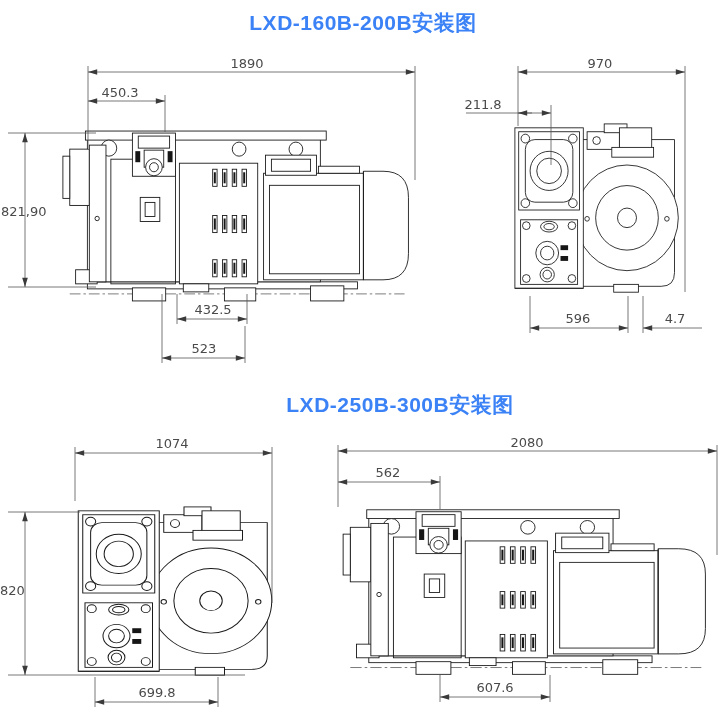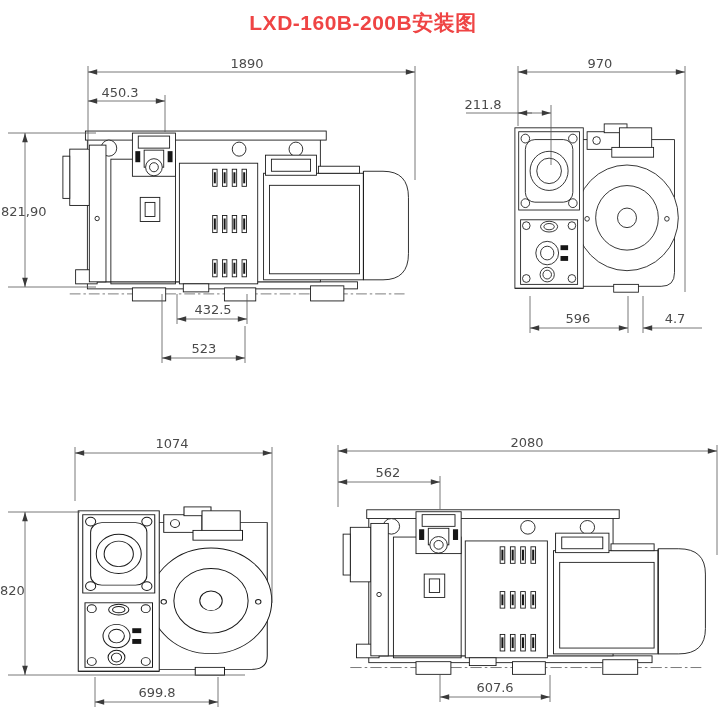--- a/index.html
+++ b/index.html
@@ -1,20 +1,20 @@
 <!DOCTYPE html>
 <html><head>
 <meta charset="utf-8">
 <style>
   html,body{margin:0;padding:0}
   body{width:728px;height:716px;background:#ffffff;position:relative;
        font-family:"Liberation Sans",sans-serif}
   .page{position:absolute;inset:0;background:#fff;overflow:hidden}
   .title{position:absolute;transform:translateX(-50%);font-weight:bold;
-         font-size:21px;color:#ef4444;white-space:nowrap;letter-spacing:.5px}
+         font-size:21px;color:#3b82f6;white-space:nowrap;letter-spacing:.5px}
   svg.quad{position:absolute;overflow:visible}
   .art *{stroke:#1a1a1a;stroke-width:0.9;fill:none}
   .art .fw{fill:#ffffff}
   .art .dk{fill:#161616;stroke:none}
   .art .pf{stroke:none}
   .cl{stroke:#444 !important;stroke-width:0.7 !important;stroke-dasharray:11 3 2.5 3}
   .dim line{stroke:#565656;stroke-width:0.8;fill:none}
   .dim text{fill:#4a4a4a;font-size:13px;font-family:"DejaVu Sans",sans-serif;stroke:none}
 </style>
 </head>
@@ -162,20 +162,21 @@
             <circle class="fw" cx="36" cy="158" r="7.5"></circle>
             <circle class="fw" cx="36" cy="158" r="4.5"></circle>
           </g>
           <line x1="2" y1="172" x2="74" y2="172"></line>
         </g>
       </symbol>
     </defs>
   </svg>
 
   <div class="title" style="left:363px;top:9px">LXD-160B-200B安装图</div>
+  <div class="title" style="left:400px;top:391px">LXD-250B-300B安装图</div>
 
   <svg class="quad" style="left:0;top:40px" width="440" height="340" viewBox="0 0 440 340">
     <svg x="58" y="83" width="372" height="191" viewBox="0 0 380 190" preserveAspectRatio="none">
         <use href="#sideview"></use>
       </svg>
     <g class="dim">
       <line x1="88" y1="26" x2="88" y2="108"></line>
       <line x1="415" y1="26" x2="415" y2="140"></line>
       <line x1="88" y1="32" x2="415" y2="32" marker-start="url(#arr)" marker-end="url(#arr)"></line>
       <text x="247" y="28" text-anchor="middle">1890</text>

